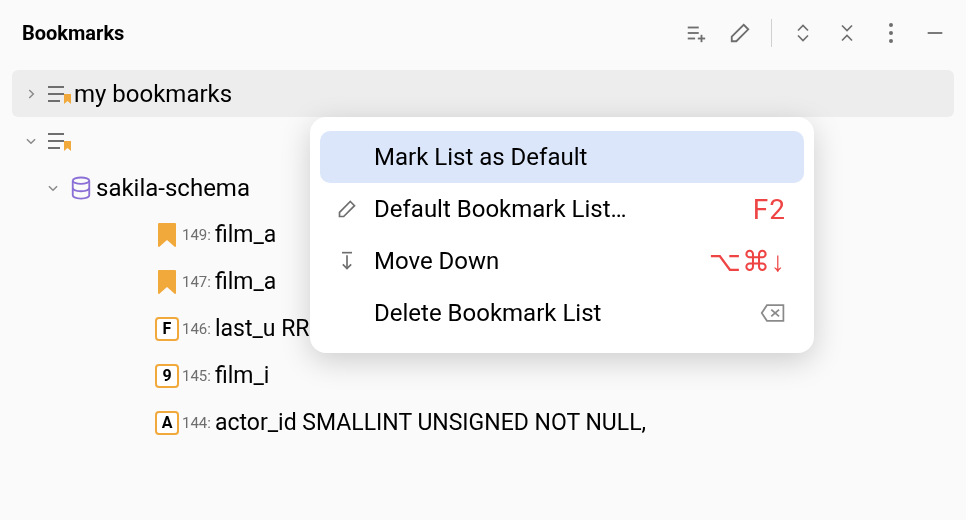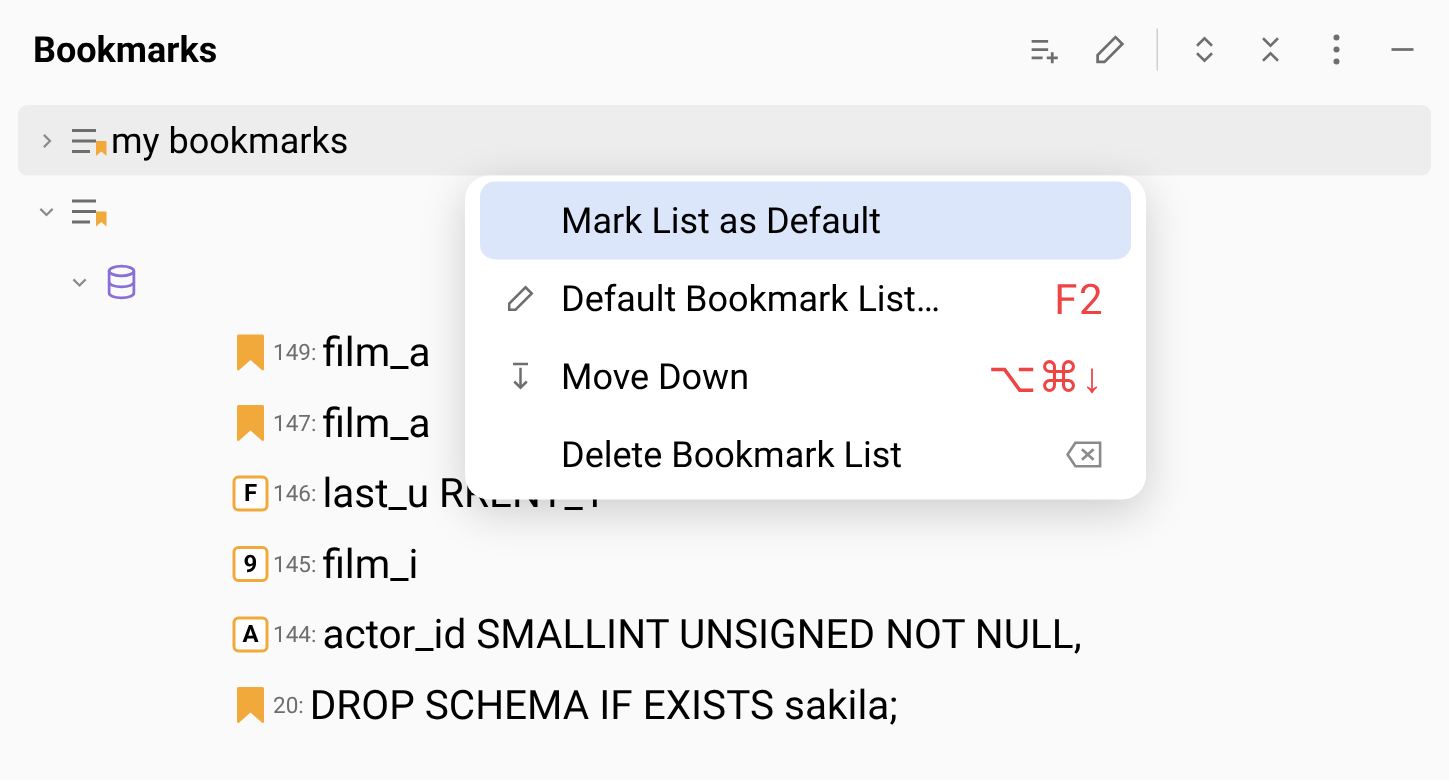--- a/index.html
+++ b/index.html
@@ -12,58 +12,58 @@
     background: #fafafa;
     overflow: hidden;
   }
   .panel { width: 100%; height: 100%; background: #fafafa; position: relative; }
 
   
   .header {
     display: flex; align-items: center; justify-content: space-between;
     padding: 8px 18px 8px 22px; height: 66px;
   }
-  .title { font-weight: 700; font-size: 24px; }
+  .title { font-weight: 700; font-size: 20px; }
   .header-actions { display: flex; align-items: center; gap: 18px; }
   .hicon { width: 26px; height: 26px; display: flex; align-items: center; justify-content: center; color: #6e6e6e; cursor: pointer; }
   .hdiv { width: 1px; height: 28px; background: #d0d0d0; }
 
   
   .tree { padding: 4px 12px 0 12px; }
   .row {
     display: flex; align-items: center; height: 47px;
     padding-left: 6px; border-radius: 6px; gap: 0;
     white-space: nowrap; overflow: hidden;
   }
   .row.selected { background: #ededed; }
   .chev { width: 26px; display:flex; align-items:center; justify-content:center; color:#8a8a8a; }
   .slot { width: 30px; display:flex; align-items:center; justify-content:center; flex: none; }
   .label { font-size: 24px; }
   .line { color: #6e6e6e; font-size: 15px; margin-right: 4px; }
-  .label.code { color: #000; font-size: 27px; }
+  .label.code { color: #000; font-size: 23px; }
 
   .indent1 { padding-left: 28px; }
   .indent3 { padding-left: 140px; }
 
   
   .bmk { width:18px; height:24px; background:#f2a93c; position:relative; border-radius:1px; }
   .bmk::after { content:""; position:absolute; bottom:-1px; left:0; width:0; height:0;
     border-left:9px solid transparent; border-right:9px solid transparent; border-bottom:8px solid #fafafa; }
   .letterbox {
     width:24px; height:24px; border:2px solid #f2a93c; border-radius:4px;
     display:flex; align-items:center; justify-content:center;
     font-weight:700; font-size:16px; color:#000; background:#fff;
   }
 
   
   .menu {
-    position:absolute; left:310px; top:117px; width:454px;
+    position:absolute; left:310px; top:117px; width:504px;
     background:#fff; border-radius:16px;
     box-shadow: 0 8px 30px rgba(0,0,0,.18);
-    padding:4px 10px;
+    padding:14px 10px;
   }
   .mi {
     display:flex; align-items:center; height:52px;
     padding: 0 18px 0 14px; border-radius:10px; gap:14px;
     cursor:pointer;
   }
   .mi.hl { background:#dbe6fb; }
   .mi .micon { width:26px; display:flex; align-items:center; justify-content:center; color:#6e6e6e; }
   .mi .mlabel { flex:1; font-size:24px; }
   .mi .short { color:#ef4444; font-size:28px; letter-spacing:1px; }
@@ -163,20 +163,21 @@
             <polyline points="5 9 12 16 19 9"></polyline>
           </svg>
       </span>
       <span class="slot">
         <svg width="22" height="24" viewBox="0 0 24 26" fill="none" stroke="#8a6fd6" stroke-width="2">
           <ellipse cx="12" cy="5" rx="9" ry="3.5"></ellipse>
           <path d="M3 5v8c0 2 4 3.5 9 3.5s9-1.5 9-3.5V5"></path>
           <path d="M3 13v8c0 2 4 3.5 9 3.5s9-1.5 9-3.5v-8"></path>
         </svg>
       </span>
+      <span class="label">sakila-schema</span>
     </div>
 
     <div class="row indent3">
       <span class="slot">
           <span class="bmk"></span>
         </span>
       <span class="line">149:</span>
       <span class="label code">film_a</span>
     </div>
     <div class="row indent3">
@@ -199,27 +200,20 @@
         </span>
       <span class="line">145:</span>
       <span class="label code">film_i</span>
     </div>
     <div class="row indent3">
       <span class="slot">
           <span class="letterbox">A</span>
         </span>
       <span class="line">144:</span>
       <span class="label code">actor_id SMALLINT UNSIGNED NOT NULL,</span>
-    </div>
-    <div class="row indent3">
-      <span class="slot">
-          <span class="bmk"></span>
-        </span>
-      <span class="line">20:</span>
-      <span class="label code">DROP SCHEMA IF EXISTS sakila;</span>
     </div>
 
   </div>
 
   <div class="menu">
     <div class="mi hl">
       <span class="micon"></span>
       <span class="mlabel">Mark List as Default</span>
       <span class="short"></span>
     </div>

